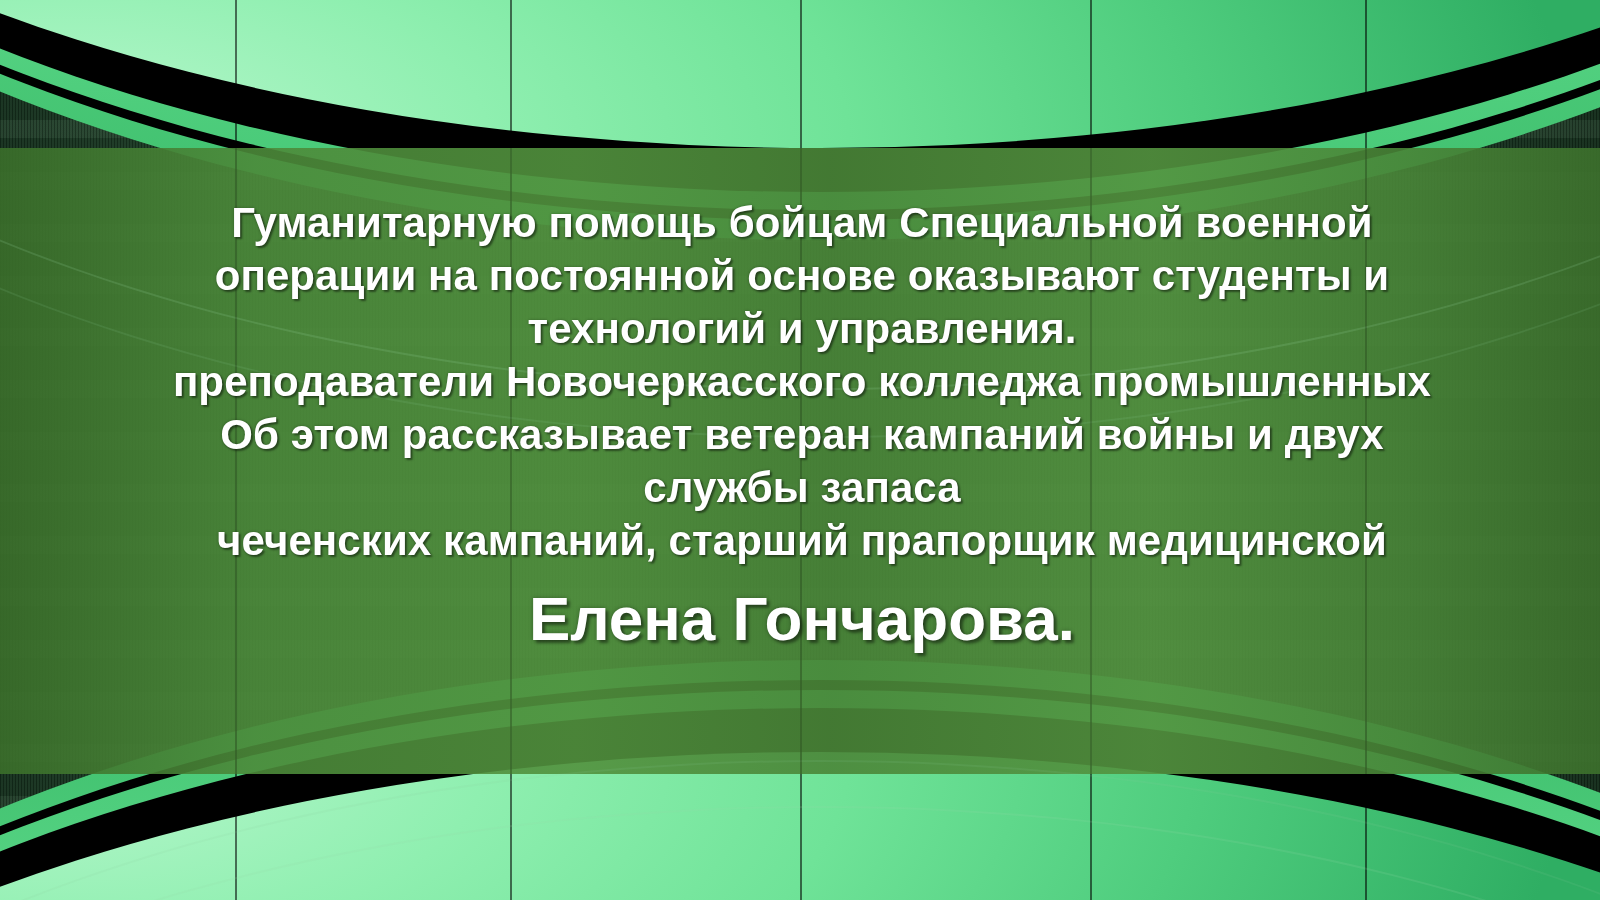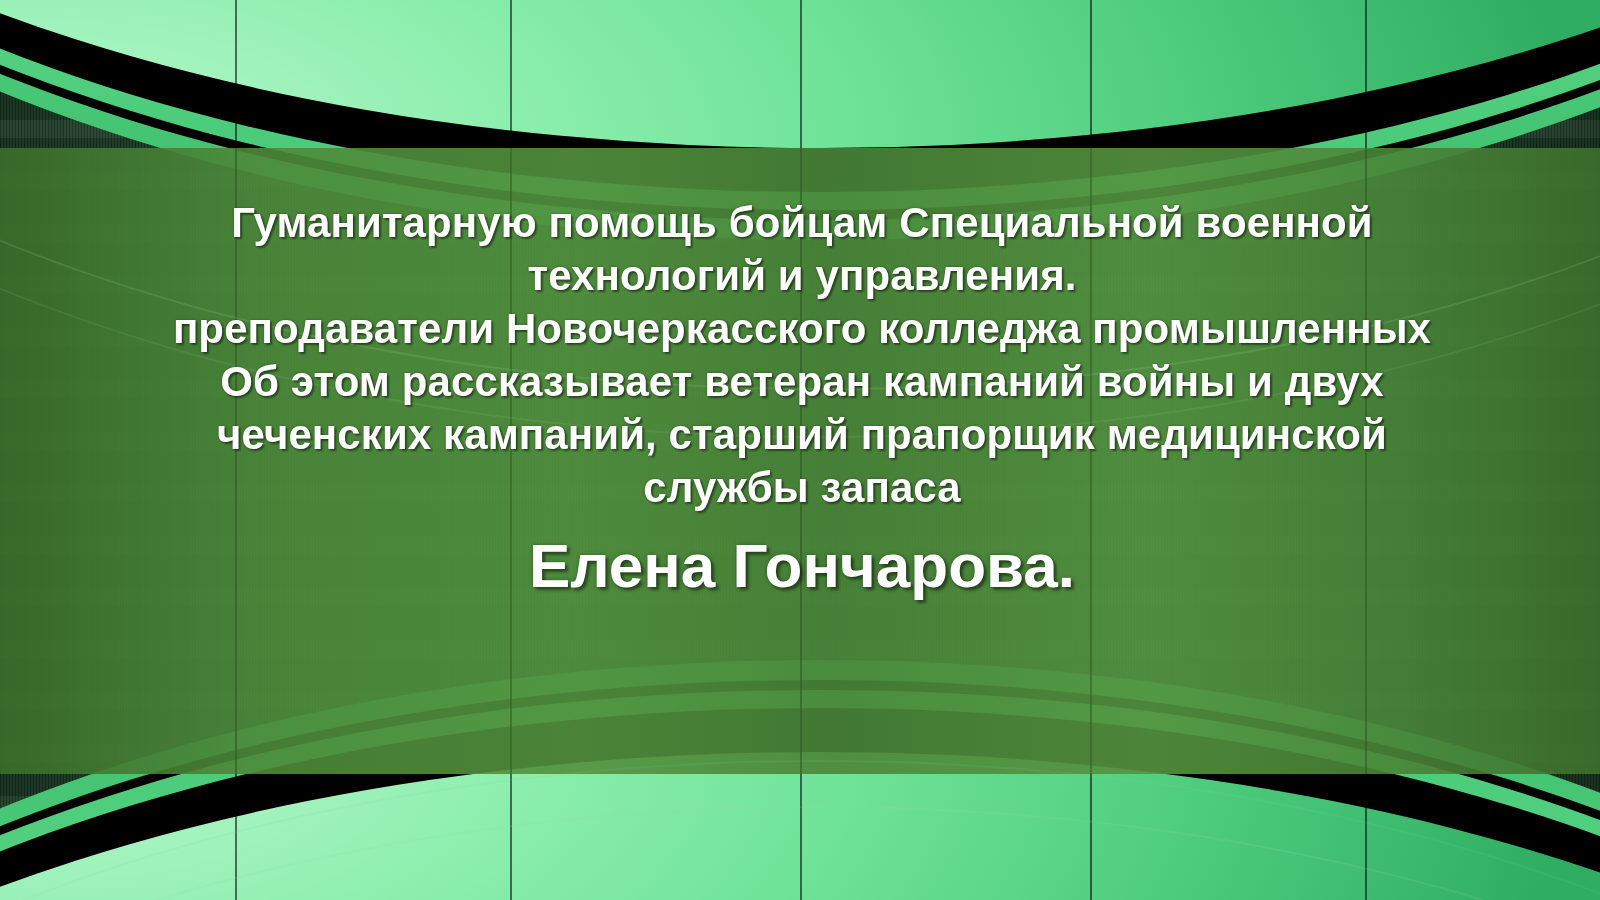--- a/index.html
+++ b/index.html
@@ -226,23 +226,24 @@
       <div class="overlay-seam" style="left:235px"></div>
       <div class="overlay-seam" style="left:510px"></div>
       <div class="overlay-seam" style="left:800px"></div>
       <div class="overlay-seam" style="left:1090px"></div>
       <div class="overlay-seam" style="left:1365px"></div>
     </div>
   </div>
 
   <div class="caption">
     <div class="line">Гуманитарную помощь бойцам Специальной военной</div>
+    <div class="line">операции на постоянной основе оказывают студенты и</div>
     <div class="line">технологий и управления.</div>
     <div class="line">преподаватели Новочеркасского колледжа промышленных</div>
 
     <div class="line">Об этом рассказывает ветеран кампаний войны и двух</div>
+    <div class="line">службы запаса</div>
     <div class="line">чеченских кампаний, старший прапорщик медицинской</div>
-    <div class="line">службы запаса</div>
 
     <div class="name-line">Елена Гончарова.</div>
   </div>
 
 </div>
 
 </body></html>

